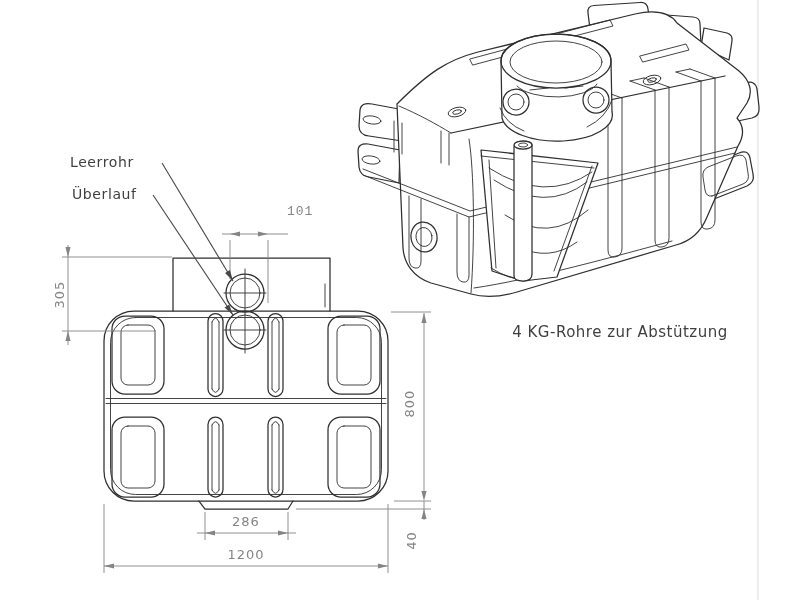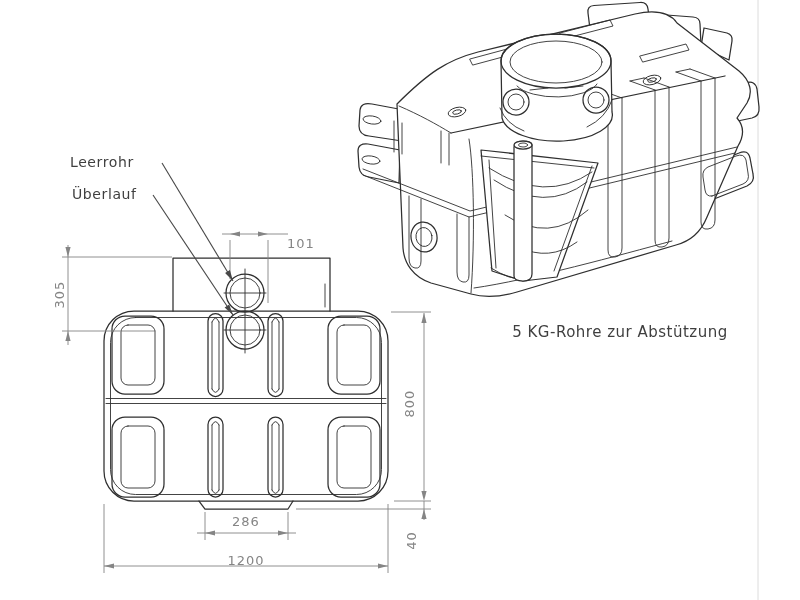--- a/index.html
+++ b/index.html
@@ -179,26 +179,26 @@
     <polygon class="leadfill" points="233,281 225.1,272.9 229.9,270.1"></polygon>
     <path class="lead" d="M153,195 L233,315"></path>
     <polygon class="leadfill" points="233,315 224.6,307.4 229.2,304.4"></polygon>
   </g>
 </svg>
 
   <div class="txt lbl" style="left:70px;top:154px;">Leerrohr</div>
 
   <div class="txt lbl" style="left:66px;top:186px;margin-left:6px;">Überlauf</div>
 
-  <div class="txt note ctr" style="left:500px;top:323px;width:240px;">5 KG-Rohre zur Abstützung</div>
-
-  <div class="txt dimtext" style="left:287px;top:236px;">101</div>
+  <div class="txt note ctr" style="left:500px;top:323px;width:240px;">4 KG-Rohre zur Abstützung</div>
+
+  <div class="txt dimtext" style="left:287px;top:204px;font-family:Liberation Mono, monospace;">101</div>
 
   <div class="txt dimtext ctr rot" style="left:37px;top:287px;width:44px;">305</div>
 
   <div class="txt dimtext ctr rot" style="left:387px;top:396px;width:44px;">800</div>
 
   <div class="txt dimtext ctr rot" style="left:389px;top:533px;width:44px;">40</div>
 
   <div class="txt dimtext ctr" style="left:216px;top:514px;width:60px;">286</div>
 
-  <div class="txt dimtext ctr" style="left:206px;top:547px;width:80px;margin-top:6px;">1200</div>
+  <div class="txt dimtext ctr" style="left:206px;top:547px;width:80px;">1200</div>
 </div>
 
 </body></html>

